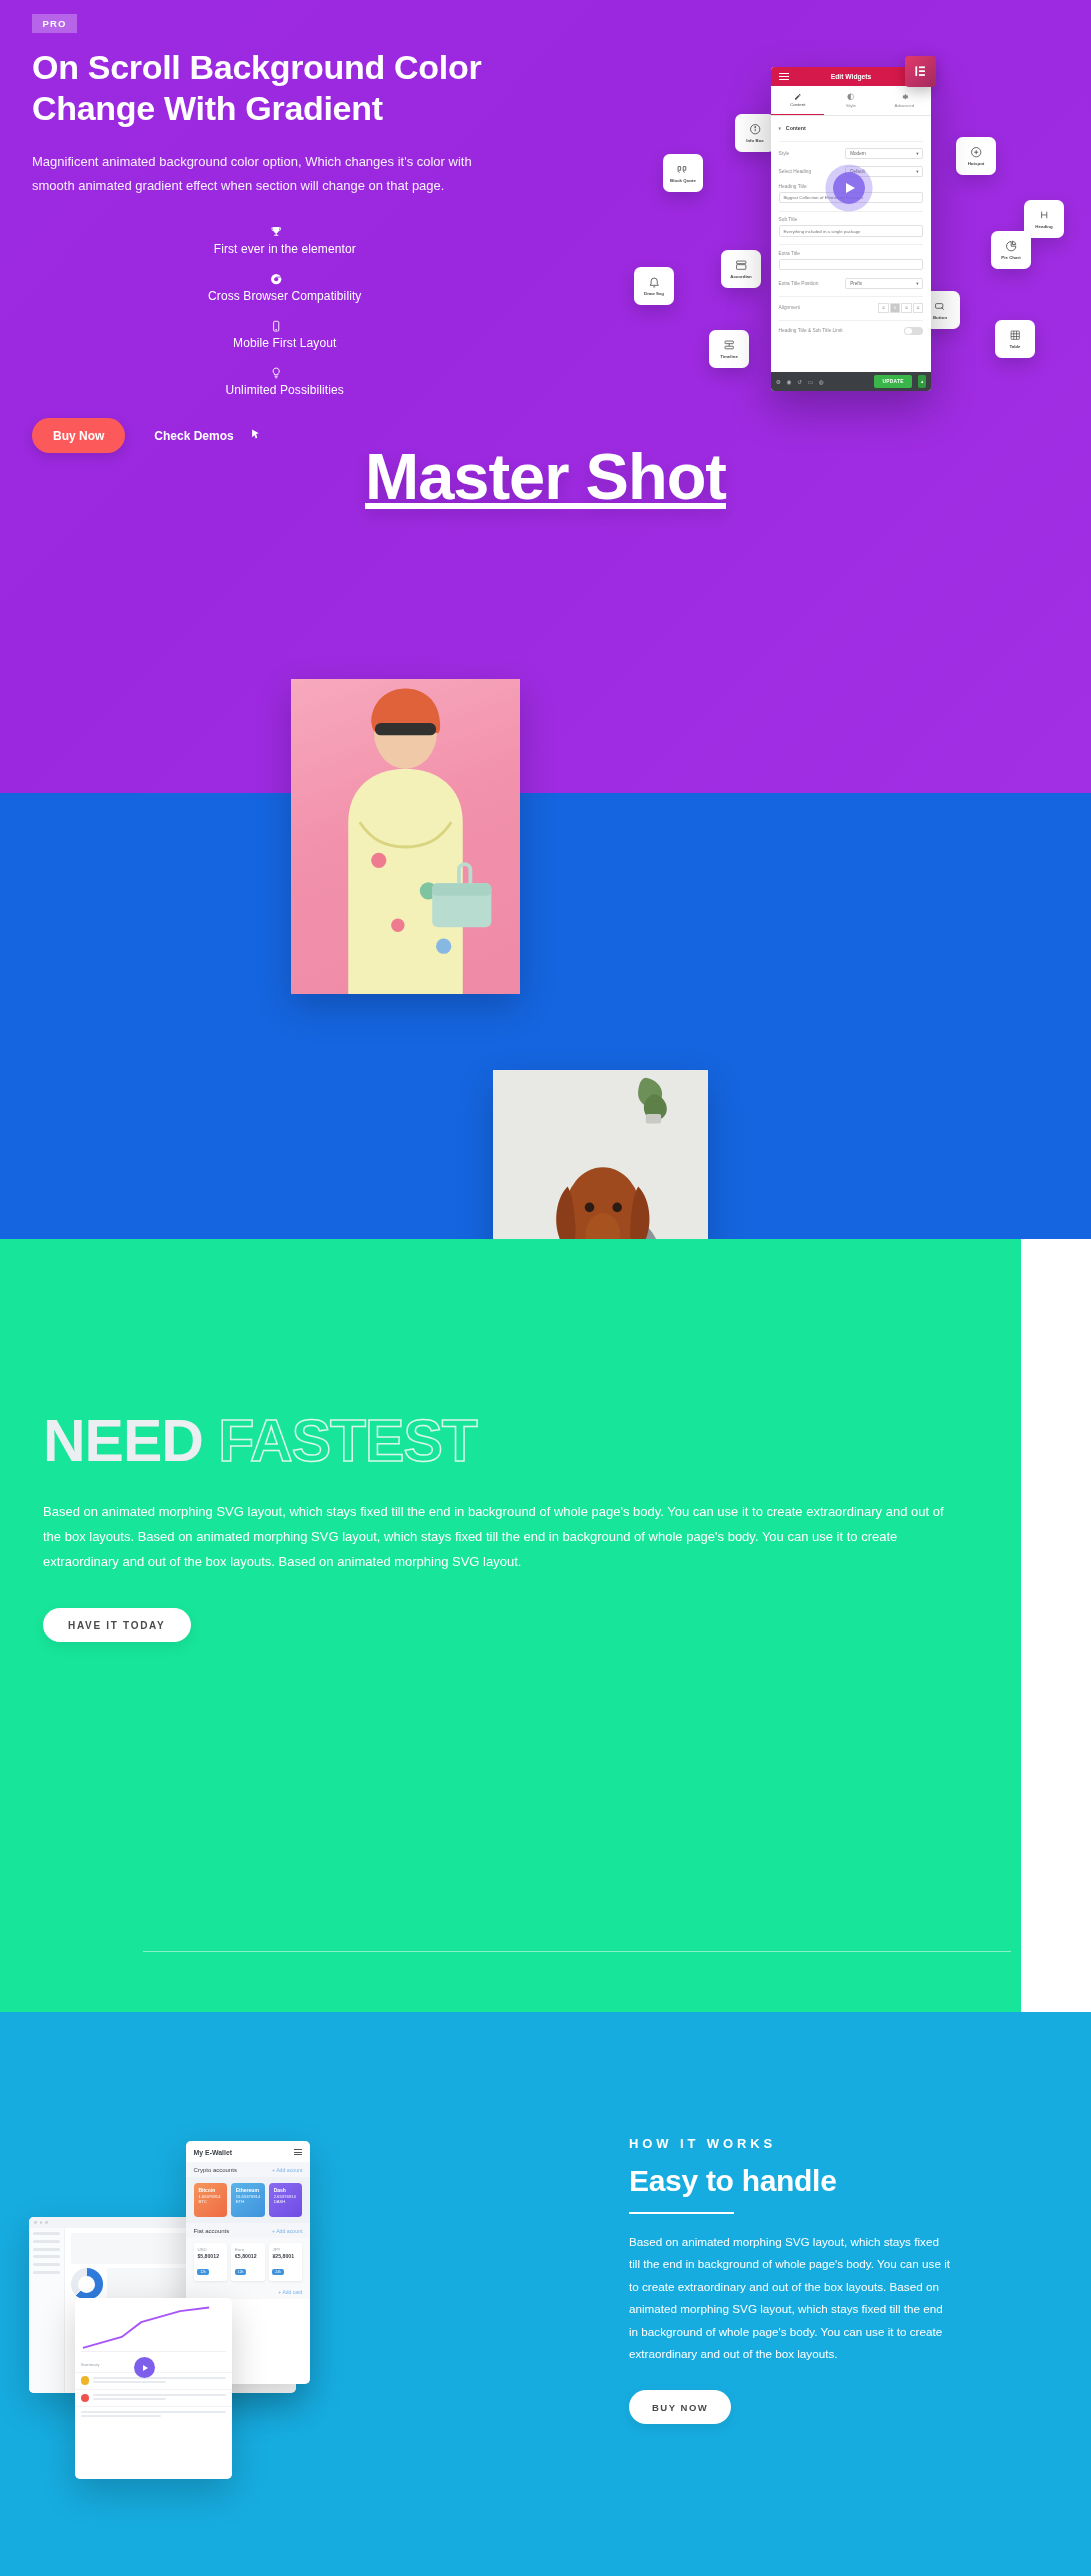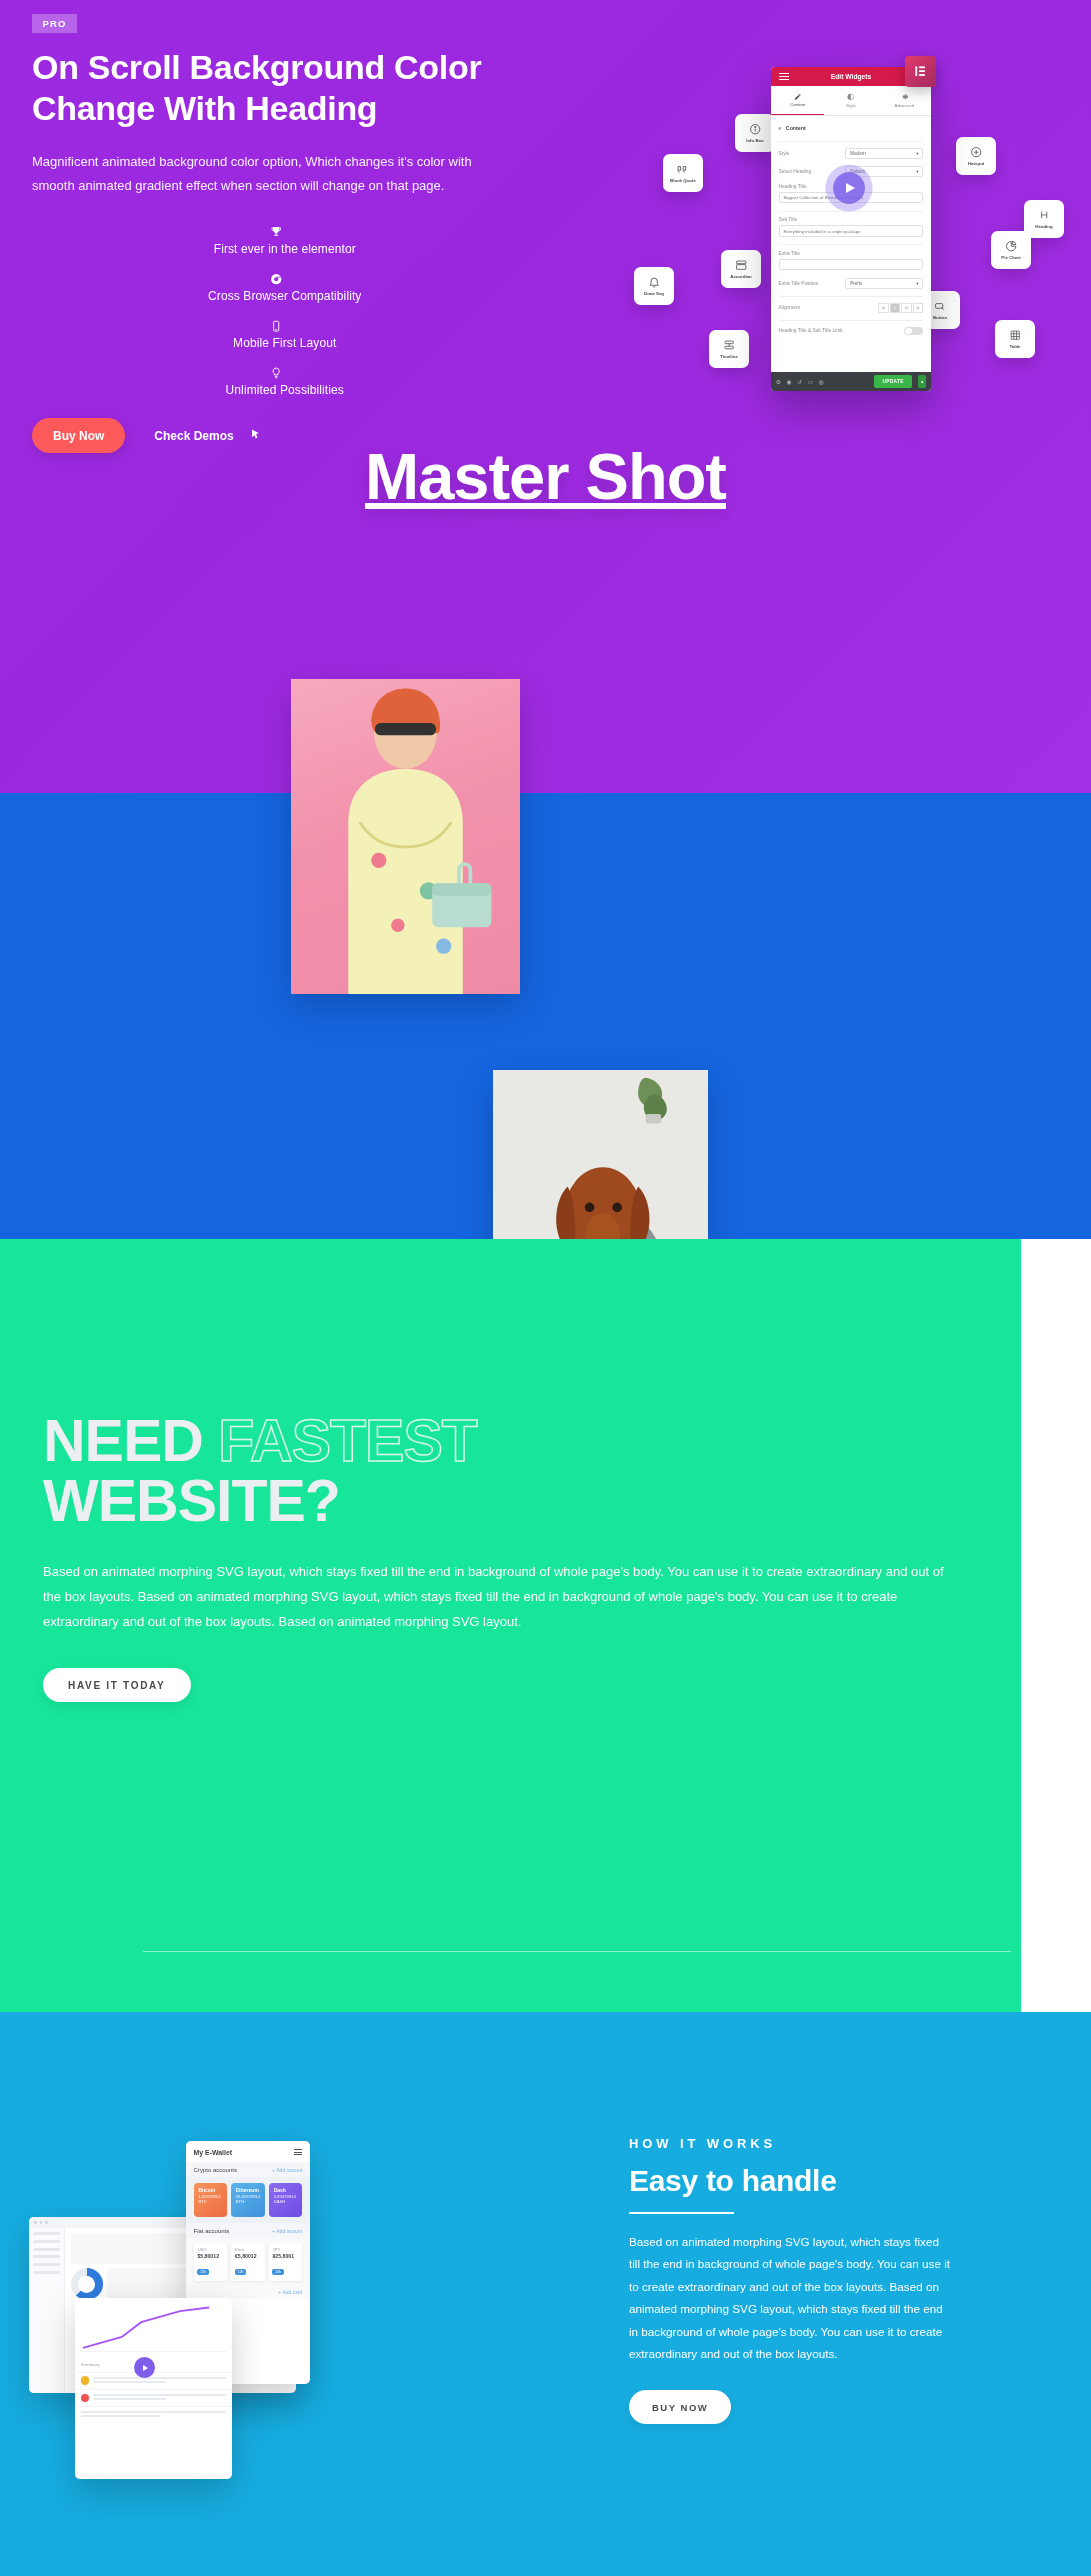--- a/index.html
+++ b/index.html
@@ -289,21 +289,21 @@
 </style>
 </head>
 <body>
 
 <div class="page">
 
   <section class="hero">
 
     <div class="hero-inner">
       <span class="pro-badge">PRO</span>
-      <h1>On Scroll Background Color Change With Heading</h1>
+      <h1>On Scroll Background Color Change With Gradient</h1>
       <p class="hero-sub">Magnificent animated background color option, Which changes it's color with smooth animated gradient effect when section will change on that page.</p>
 
       <div class="feat-list">
         <div class="feat-row">
           <span class="feat-ico">
             <svg width="12.4" height="12.4" viewBox="0 0 24 24" fill="currentColor">
                 <path d="M18 3h3v3a4 4 0 01-4 4h-.3A6 6 0 0113 13.9V17h3v2H8v-2h3v-3.1A6 6 0 017.3 10H7a4 4 0 01-4-4V3h3V2h12v1zM6 5H4.5v1A2.5 2.5 0 006.6 8.5 6 6 0 016 6V5zm12 0v1a6 6 0 01-.6 2.5A2.5 2.5 0 0019.5 6V5H18z"></path>
               </svg>
           </span>
           <span class="feat-txt">First ever in the elementor</span>
@@ -636,21 +636,20 @@
         </svg>
       </div>
     </div>
   </section>
 
   <section class="green">
     <div class="green-inner">
       <div class="gh">
         <span class="solid">NEED</span>
         <span class="outline">FASTEST</span><br>
-        <span class="solid">WEBSITE?</span>
       </div>
       <p class="green-p">Based on animated morphing SVG layout, which stays fixed till the end in background of whole page's body. You can use it to create extraordinary and out of the box layouts. Based on animated morphing SVG layout, which stays fixed till the end in background of whole page's body. You can use it to create extraordinary and out of the box layouts. Based on animated morphing SVG layout.</p>
       <button class="have-btn">HAVE IT TODAY</button>
     </div>
     <div class="green-rule"></div>
   </section>
 
   <section class="blue2">
 
     <div class="bi-left">

